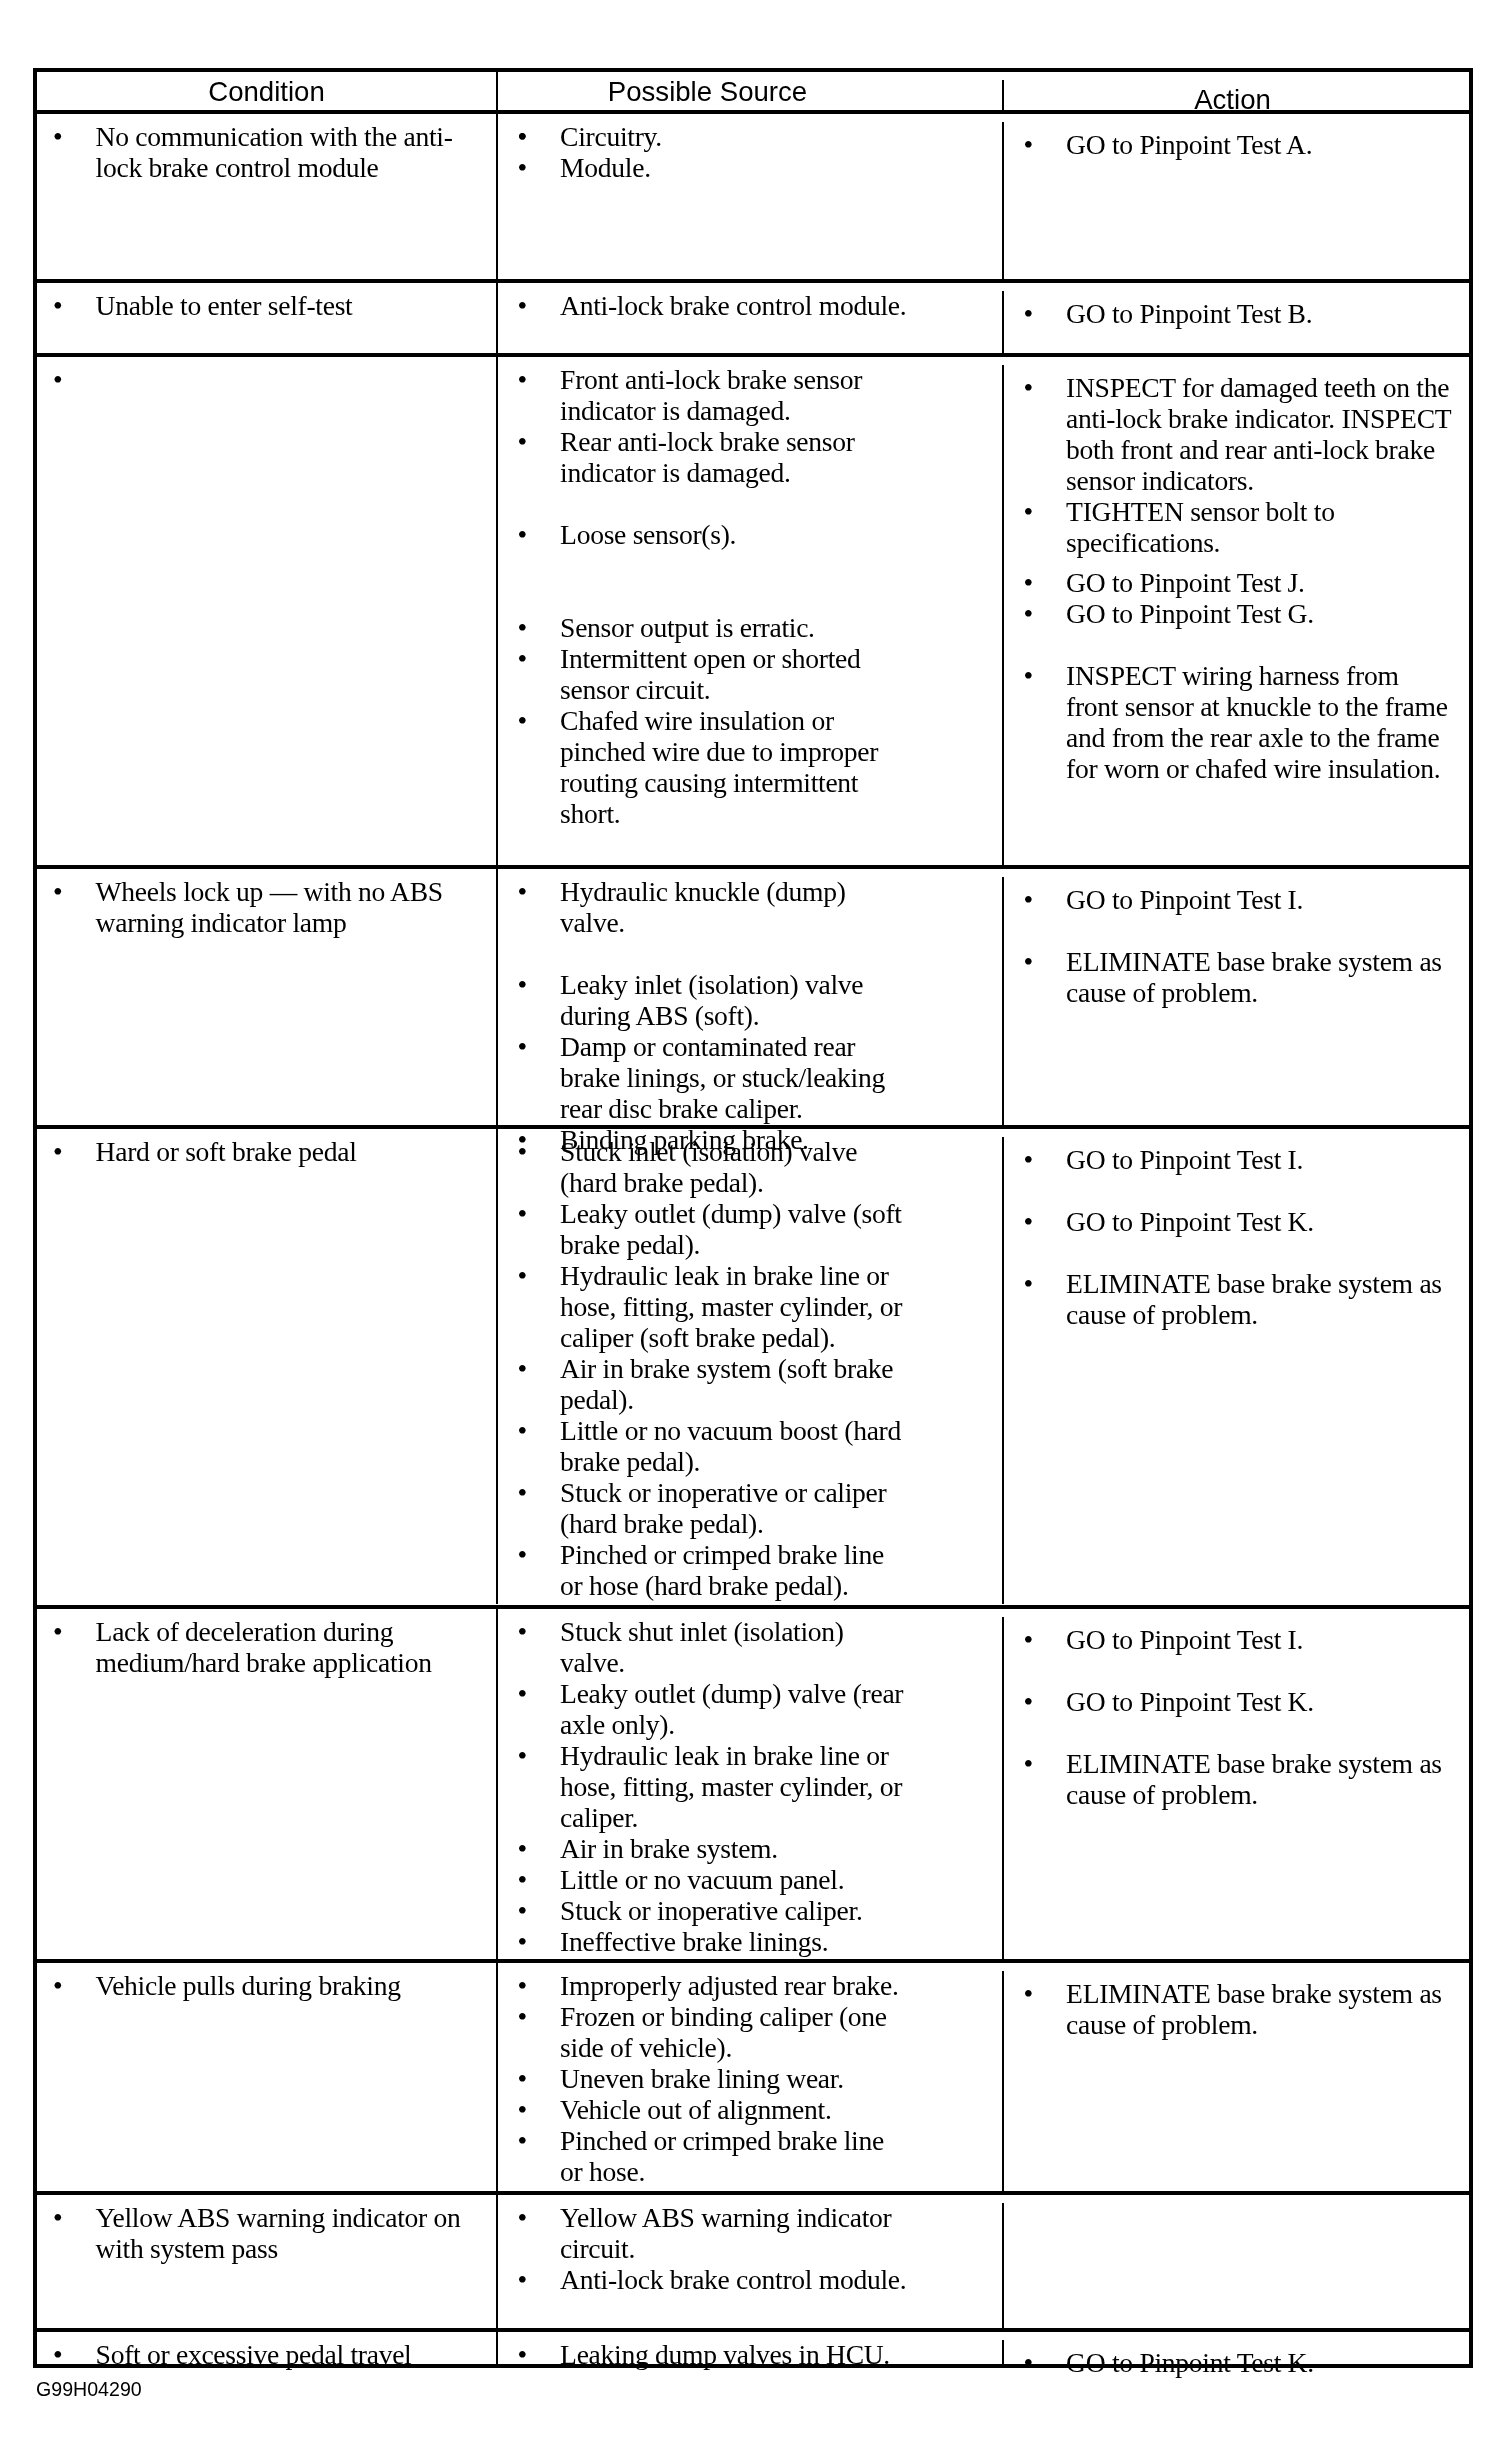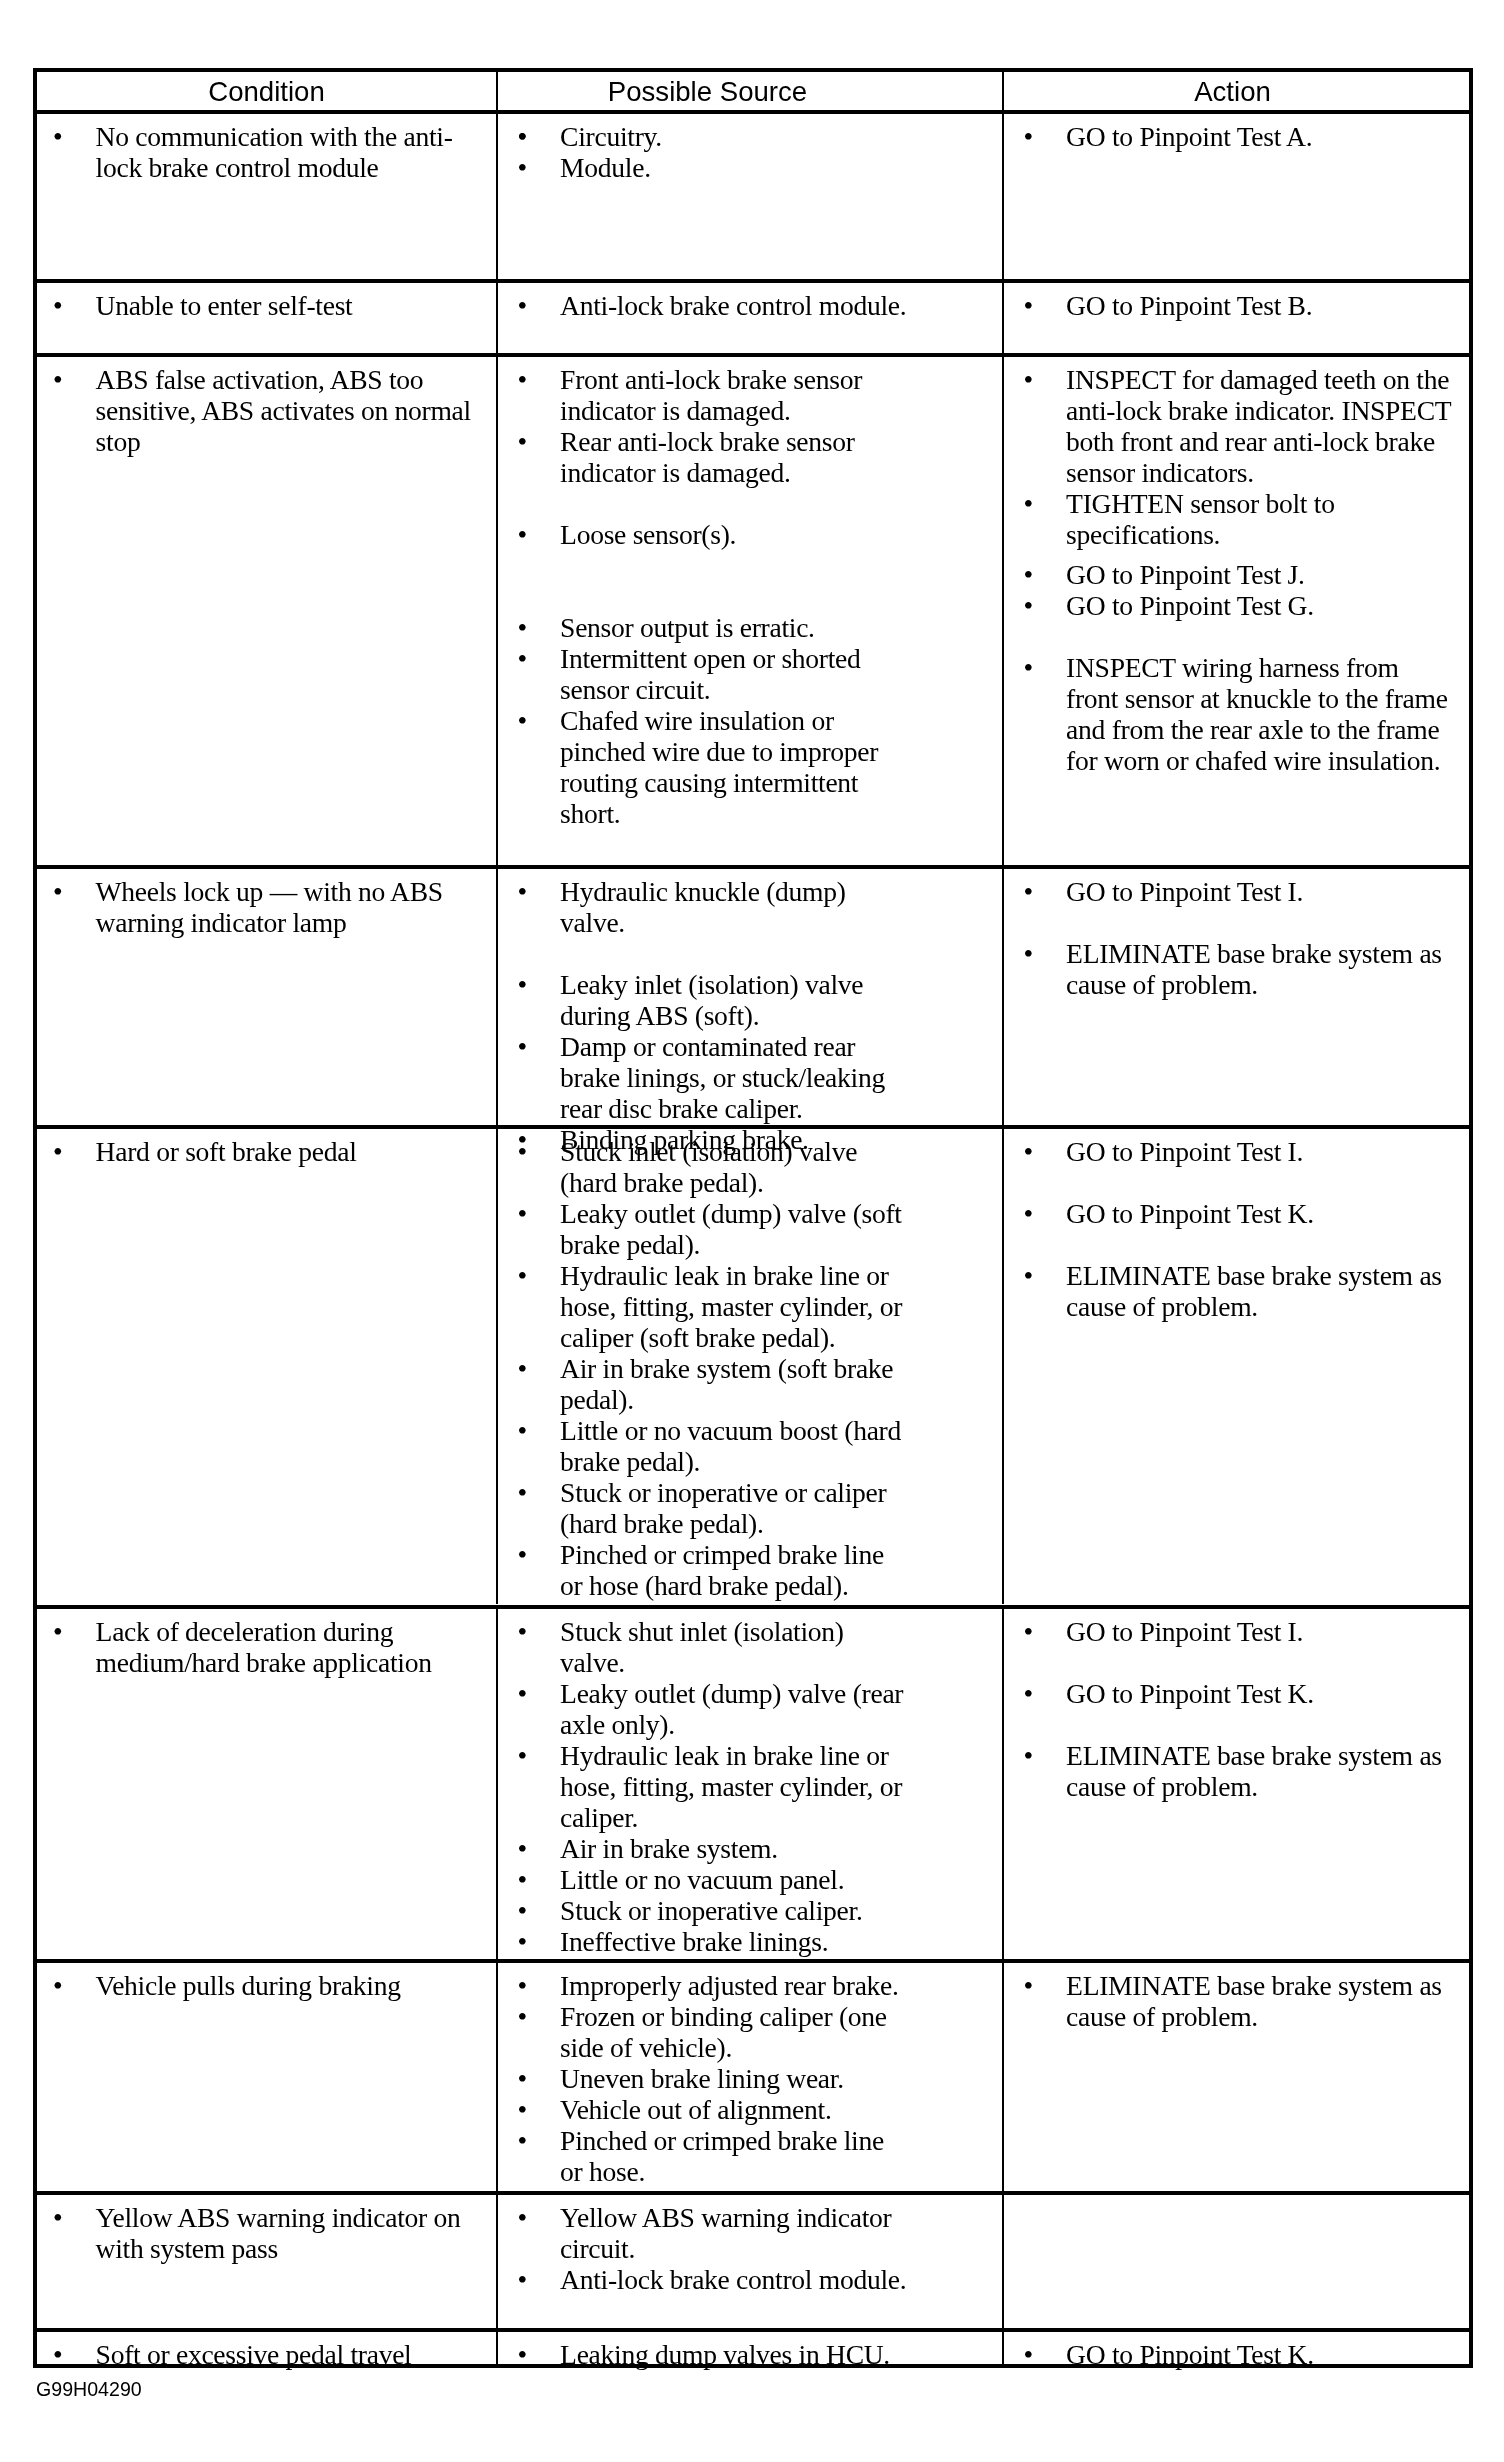--- a/index.html
+++ b/index.html
@@ -6,21 +6,21 @@
   body { width: 1505px; height: 2462px; position: relative; overflow: hidden; }
   .table {
     position: absolute; left: 33px; top: 68px; width: 1440px; height: 2300px;
     border: 4.4px solid #000; box-sizing: border-box;
   }
   .row { position: absolute; left: 0; right: 0; box-sizing: border-box; }
   .row.bordered { border-top: 4.4px solid #000; }
   .cell { position: absolute; top: 0; bottom: 0; box-sizing: border-box; }
   .c1 { left: 0; width: 459px; }
   .c2 { left: 459px; width: 421px; border-left: 2.7px solid #000; }
-  .c3 { left: 965px; right: 8px; border-left: 2.7px solid #000; }
+  .c3 { left: 965px; right: 8px; border-left: 2.7px solid #000; margin-top: 8px; }
   .hdr { font-family: "Liberation Sans", sans-serif; font-weight: normal; font-size: 27.6px;
          text-align: center; line-height: 39px; color: #000; }
   ul { list-style: none; margin: 0; padding: 0; }
   li { position: relative; font-family: "Liberation Serif", serif; font-size: 27.6px;
        line-height: 31px; color: #000; padding-left: 55px; letter-spacing: -0.3px; }
   li .bullet { position: absolute; left: 12.4px; top: 0; }
   .c1 ul { padding: 7.1px 5.3px 0 3.6px; }
   .c2 ul { padding: 7.1px 7.1px 0 7.1px; }
   .c3 ul { padding: 7.1px 7.1px 0 7.1px; }
   .c1 li { padding-left: 55px; }
@@ -73,21 +73,21 @@
       </div>
       <div class="cell c3">
         <ul>
           <li><span class="bullet">•</span><span>GO to Pinpoint Test B.</span></li>
         </ul>
       </div>
     </div>
   <div class="row bordered" id="r2" style="top:281px;height:512px;">
       <div class="cell c1">
         <ul>
-          <li><span class="bullet">•</span><span>ABS false activation, ABS too sensitive, ABS activates on normal stop</span></li>
+          <li><span class="bullet">•</span></li>
         </ul>
       </div>
       <div class="cell c2">
         <ul>
           <li><span class="bullet">•</span><span>Front anti-lock brake sensor indicator is damaged.</span></li>
           <li><span class="bullet">•</span><span>Rear anti-lock brake sensor indicator is damaged.</span></li>
           <li class="gap1"><span class="bullet">•</span><span>Loose sensor(s).</span></li>
           <li class="gap2"><span class="bullet">•</span><span>Sensor output is erratic.</span></li>
           <li><span class="bullet">•</span><span>Intermittent open or shorted sensor circuit.</span></li>
           <li><span class="bullet">•</span><span>Chafed wire insulation or pinched wire due to improper routing causing intermittent short.</span></li>

